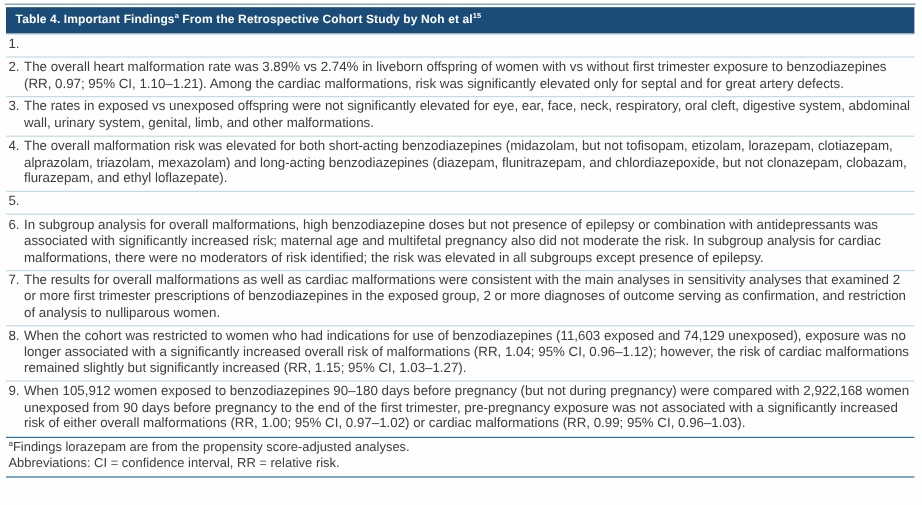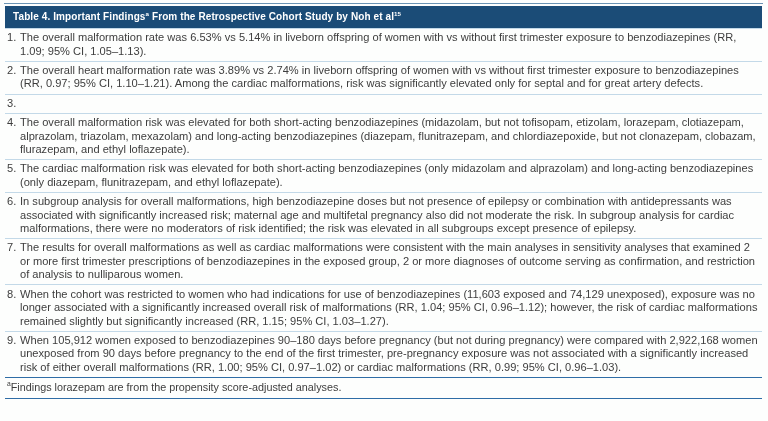--- a/index.html
+++ b/index.html
@@ -57,40 +57,39 @@
   <div class="top-rule"></div>
 
   <div class="header-bar">
     <span>Table 4. Important Findings</span><sup>a</sup><span> From the Retrospective Cohort Study by Noh et al</span><sup>15</sup>
   </div>
 
   <div class="items">
 
       <div class="item">
         <span class="item-num">1.</span>
-        <span class="item-text">The overall malformation rate was 6.53% vs 5.14% in liveborn offspring of women with vs without first trimester exposure to benzodiazepines (RR, 1.09; 95% CI, 1.05–1.13).</span>
       </div>
 
       <div class="item">
         <span class="item-num">2.</span>
         <span class="item-text">The overall heart malformation rate was 3.89% vs 2.74% in liveborn offspring of women with vs without first trimester exposure to benzodiazepines (RR, 0.97; 95% CI, 1.10–1.21). Among the cardiac malformations, risk was significantly elevated only for septal and for great artery defects.</span>
       </div>
 
       <div class="item">
         <span class="item-num">3.</span>
+        <span class="item-text">The rates in exposed vs unexposed offspring were not significantly elevated for eye, ear, face, neck, respiratory, oral cleft, digestive system, abdominal wall, urinary system, genital, limb, and other malformations.</span>
       </div>
 
       <div class="item">
         <span class="item-num">4.</span>
         <span class="item-text">The overall malformation risk was elevated for both short-acting benzodiazepines (midazolam, but not tofisopam, etizolam, lorazepam, clotiazepam, alprazolam, triazolam, mexazolam) and long-acting benzodiazepines (diazepam, flunitrazepam, and chlordiazepoxide, but not clonazepam, clobazam, flurazepam, and ethyl loflazepate).</span>
       </div>
 
       <div class="item">
         <span class="item-num">5.</span>
-        <span class="item-text">The cardiac malformation risk was elevated for both short-acting benzodiazepines (only midazolam and alprazolam) and long-acting benzodiazepines (only diazepam, flunitrazepam, and ethyl loflazepate).</span>
       </div>
 
       <div class="item">
         <span class="item-num">6.</span>
         <span class="item-text">In subgroup analysis for overall malformations, high benzodiazepine doses but not presence of epilepsy or combination with antidepressants was associated with significantly increased risk; maternal age and multifetal pregnancy also did not moderate the risk. In subgroup analysis for cardiac malformations, there were no moderators of risk identified; the risk was elevated in all subgroups except presence of epilepsy.</span>
       </div>
 
       <div class="item">
         <span class="item-num">7.</span>
         <span class="item-text">The results for overall malformations as well as cardiac malformations were consistent with the main analyses in sensitivity analyses that examined 2 or more first trimester prescriptions of benzodiazepines in the exposed group, 2 or more diagnoses of outcome serving as confirmation, and restriction of analysis to nulliparous women.</span>
@@ -102,15 +101,16 @@
       </div>
 
       <div class="item">
         <span class="item-num">9.</span>
         <span class="item-text">When 105,912 women exposed to benzodiazepines 90–180 days before pregnancy (but not during pregnancy) were compared with 2,922,168 women unexposed from 90 days before pregnancy to the end of the first trimester, pre-pregnancy exposure was not associated with a significantly increased risk of either overall malformations (RR, 1.00; 95% CI, 0.97–1.02) or cardiac malformations (RR, 0.99; 95% CI, 0.96–1.03).</span>
       </div>
     </div>
 
   <div class="footnotes">
     <div><sup class="fn-sup">a</sup><span>Findings lorazepam are from the propensity score-adjusted analyses.</span></div>
+    <div>Abbreviations: CI = confidence interval, RR = relative risk.</div>
   </div>
 
 </div>
 
 </body></html>

